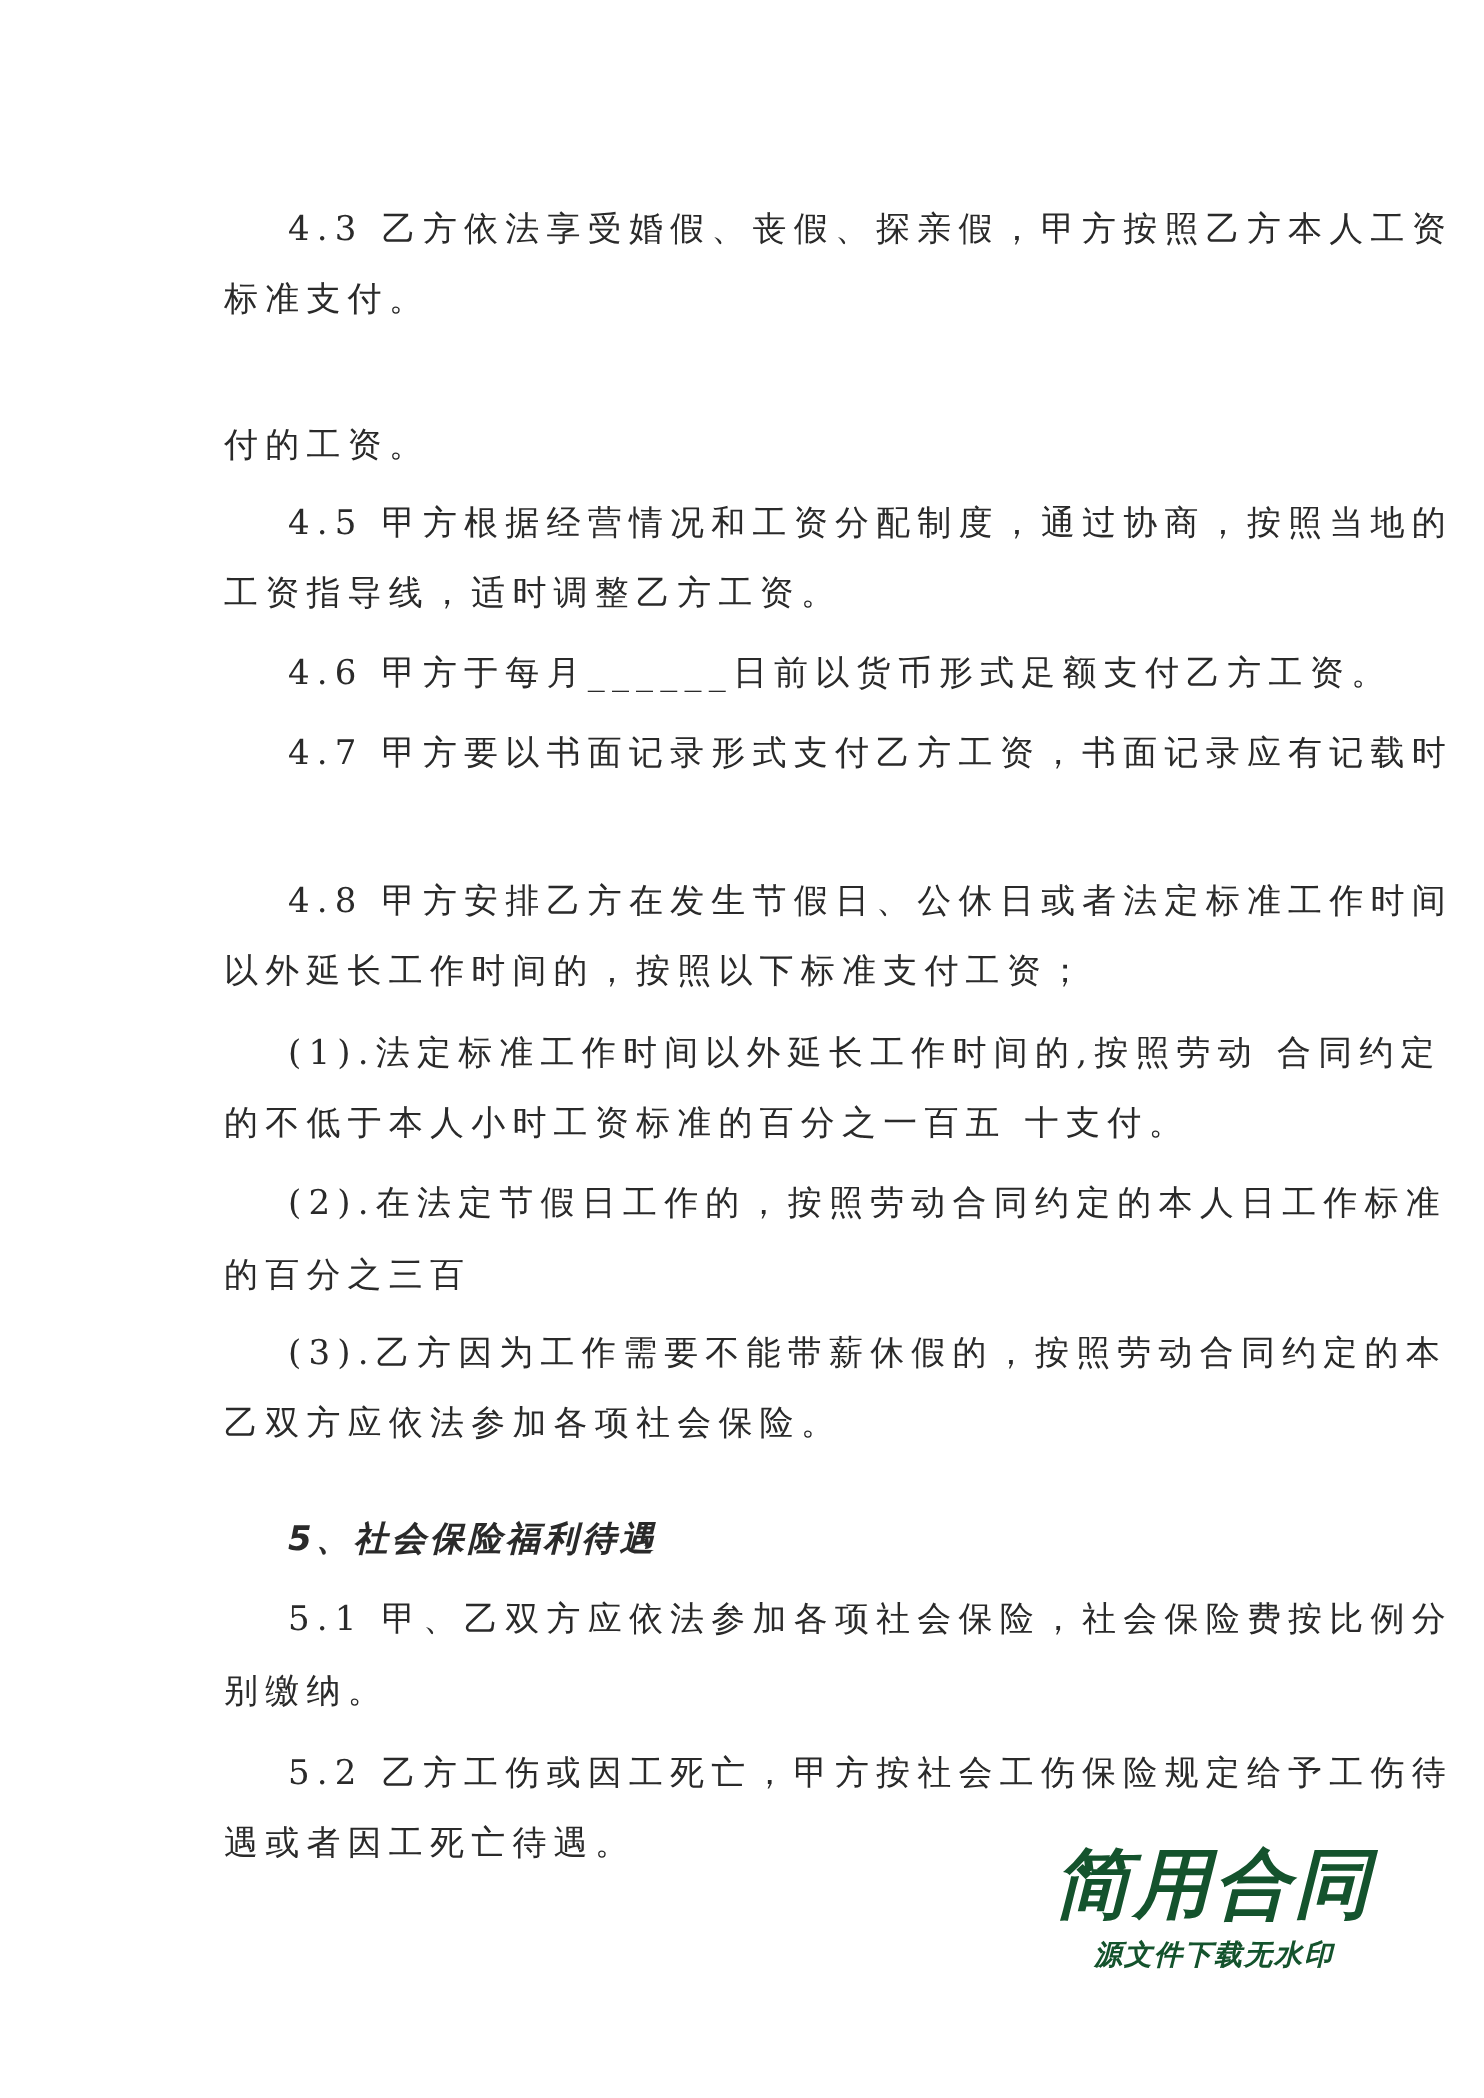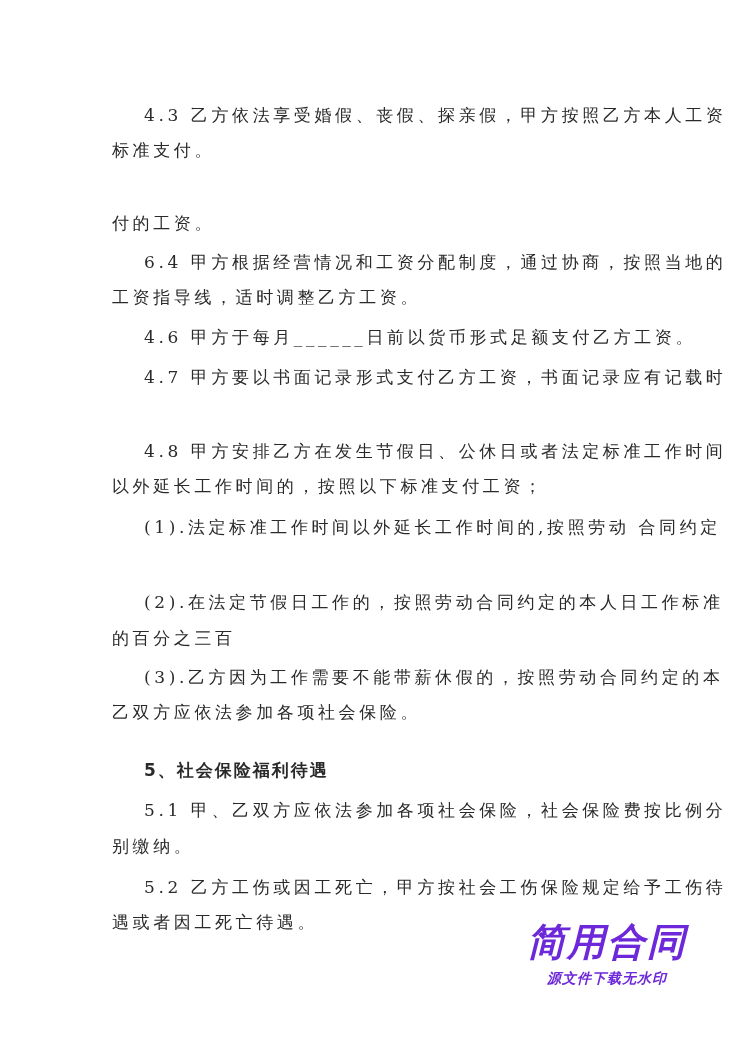--- a/index.html
+++ b/index.html
@@ -7,48 +7,49 @@
     width: 742px; height: 1049px; position: relative; overflow: hidden;
     font-family: "DejaVu Serif", "Liberation Serif", serif;
     color: #2a2a2a;
   }
   .page { position: absolute; left: 0; top: 0; width: 742px; height: 1049px; }
   .line {
     position: absolute; left: 112px; font-size: 17px; letter-spacing: 3.6px;
     white-space: nowrap; line-height: 20px;
   }
   .indent { left: 144px; }
-  .heading { font-weight: bold; font-family: "DejaVu Sans", sans-serif; letter-spacing: 2px; }
+  .heading { font-weight: bold; font-family: "DejaVu Sans", sans-serif; letter-spacing: 2px; font-style: italic; }
   .watermark {
     position: absolute; left: 512px; top: 920px; width: 190px; text-align: center;
-    color: #6d28d9; font-family: "DejaVu Sans", sans-serif; font-style: italic;
+    color: #14532d; font-family: "DejaVu Sans", sans-serif; font-style: italic;
   }
   .wm1 { font-size: 38px; font-weight: bold; letter-spacing: 2px; line-height: 44px; }
   .wm2 { font-size: 14px; font-weight: bold; letter-spacing: 1px; line-height: 28px; font-style: italic; }
 </style>
 </head>
 <body>
 
 <div class="page">
   <div class="line indent" style="top:105px">4.3 乙方依法享受婚假、丧假、探亲假，甲方按照乙方本人工资</div>
   <div class="line" style="top:140px">标准支付。</div>
 
   <div class="line" style="top:213px">付的工资。</div>
 
-  <div class="line indent" style="top:252px">6.4 甲方根据经营情况和工资分配制度，通过协商，按照当地的</div>
+  <div class="line indent" style="top:252px">4.5 甲方根据经营情况和工资分配制度，通过协商，按照当地的</div>
   <div class="line" style="top:287px">工资指导线，适时调整乙方工资。</div>
 
   <div class="line indent" style="top:327px">4.6 甲方于每月______日前以货币形式足额支付乙方工资。</div>
 
   <div class="line indent" style="top:367px">4.7 甲方要以书面记录形式支付乙方工资，书面记录应有记载时</div>
 
   <div class="line indent" style="top:441px">4.8 甲方安排乙方在发生节假日、公休日或者法定标准工作时间</div>
   <div class="line" style="top:476px">以外延长工作时间的，按照以下标准支付工资；</div>
 
   <div class="line indent" style="top:517px">(1).法定标准工作时间以外延长工作时间的,按照劳动 合同约定</div>
+  <div class="line" style="top:552px">的不低于本人小时工资标准的百分之一百五 十支付。</div>
 
   <div class="line indent" style="top:592px">(2).在法定节假日工作的，按照劳动合同约定的本人日工作标准</div>
   <div class="line" style="top:628px">的百分之三百</div>
 
   <div class="line indent" style="top:667px">(3).乙方因为工作需要不能带薪休假的，按照劳动合同约定的本</div>
   <div class="line" style="top:702px">乙双方应依法参加各项社会保险。</div>
 
   <div class="line indent heading" style="top:760px">5、社会保险福利待遇</div>
 
   <div class="line indent" style="top:800px">5.1 甲、乙双方应依法参加各项社会保险，社会保险费按比例分</div>

